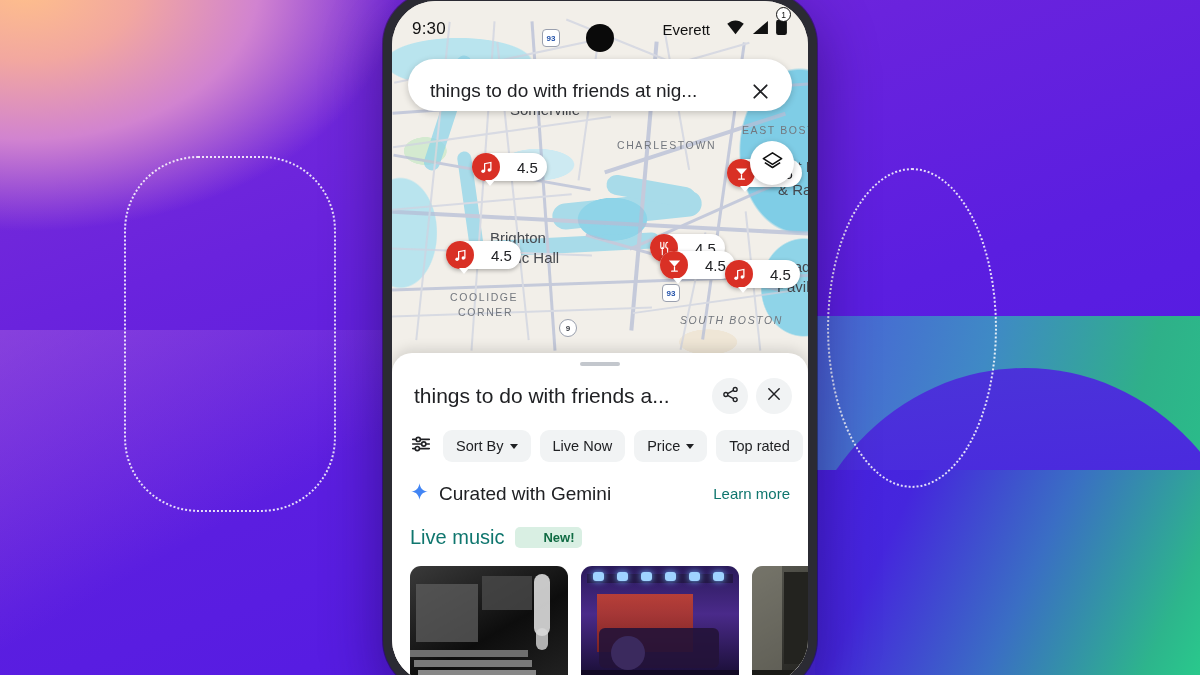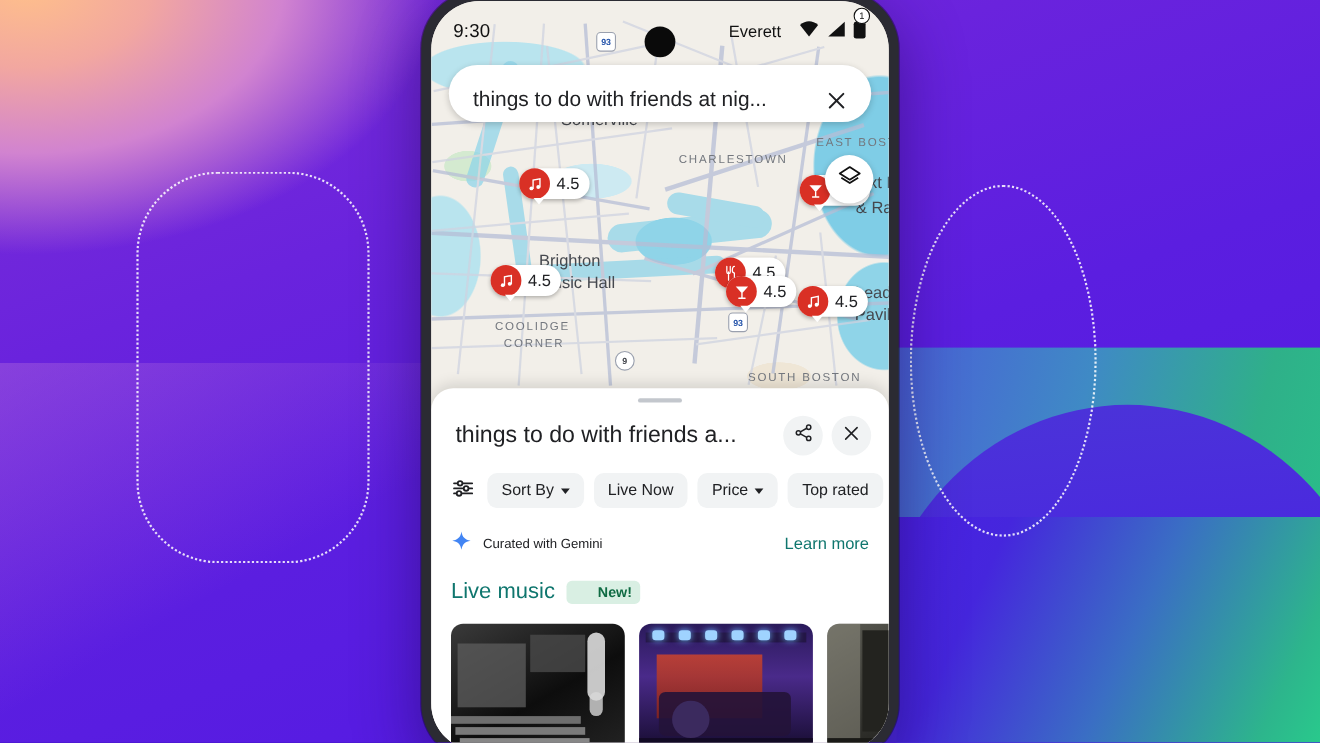--- a/index.html
+++ b/index.html
@@ -182,20 +182,21 @@
 
   
   .pin {
     position: absolute; z-index: 5;
     display: flex; align-items: center;
     background: #fff;
     height: 28px;
     border-radius: 16px;
     padding-right: 9px;
     box-shadow: 0 1.5px 4px rgba(0,0,0,.30);
+    gap: 11px;
   }
   .pin::after {
     content: "";
     position: absolute;
     bottom: -5px; left: 13px;
     width: 0; height: 0;
     border-left: 5px solid transparent;
     border-right: 5px solid transparent;
     border-top: 6px solid #fff;
   }
@@ -265,21 +266,21 @@
     width: 0; height: 0;
     border-left: 4.5px solid transparent;
     border-right: 4.5px solid transparent;
     border-top: 5.5px solid #202124;
   }
 
   #gemini-row {
     display: flex; align-items: center;
     padding: 20px 18px 0 18px;
   }
-  #gemini-label { font-size: 12px; color: #202124; margin-left: 10px; }
+  #gemini-label { font-size: 19px; color: #202124; margin-left: 10px; }
   #learn-more { margin-left: auto; font-size: 15px; color: #1a73e8; }
 
   #section-row {
     display: flex; align-items: center; gap: 11px;
     padding: 21px 18px 0 18px;
   }
   #section-title { font-size: 20px; color: #0f766e; font-weight: 500; }
   #section-badge {
     background: #d9efe3; color: #0f6b43;
     border-radius: 5px; padding: 3px 7px;
@@ -354,21 +355,21 @@
         <div class="rd" style="left:240px;top:300px;width:160px;height:1.6px;transform:rotate(-8deg);"></div>
       </div>
       <div id="map-labels">
           <div class="maplbl place" style="left: 118px; top: 100px;">Somerville</div>
           <div class="maplbl caps" style="left: 225px; top: 138px;">CHARLESTOWN</div>
           <div class="maplbl caps" style="left: 350px; top: 123px;">EAST BOSTON</div>
           <div class="maplbl place" style="left: 98px; top: 228px;">Brighton</div>
           <div class="maplbl place" style="left: 98px; top: 248px;">Music Hall</div>
           <div class="maplbl caps" style="left: 58px; top: 290px;">COOLIDGE</div>
           <div class="maplbl caps" style="left: 66px; top: 305px;">CORNER</div>
-          <div class="maplbl caps" style="left: 288px; top: 336px;">SOUTH BOSTON</div>
+          <div class="maplbl caps" style="left: 288px; top: 313px; font-style: italic;">SOUTH BOSTON</div>
           <div class="maplbl place" style="left: 398px; top: 157px;">xt D</div>
           <div class="maplbl place" style="left: 386px; top: 180px;">&amp; Raw</div>
           <div class="maplbl place" style="left: 385px; top: 257px;">Leade</div>
           <div class="maplbl place" style="left: 385px; top: 277px;">Pavili</div>
         </div>
       <div id="map-shields">
           <div class="shield int" style="left: 150px; top: 28px;">93</div>
           <div class="shield int" style="left: 270px; top: 283px;">93</div>
           <div class="shield " style="left: 167px; top: 318px; border-radius: 50%;">9</div>
         </div>

